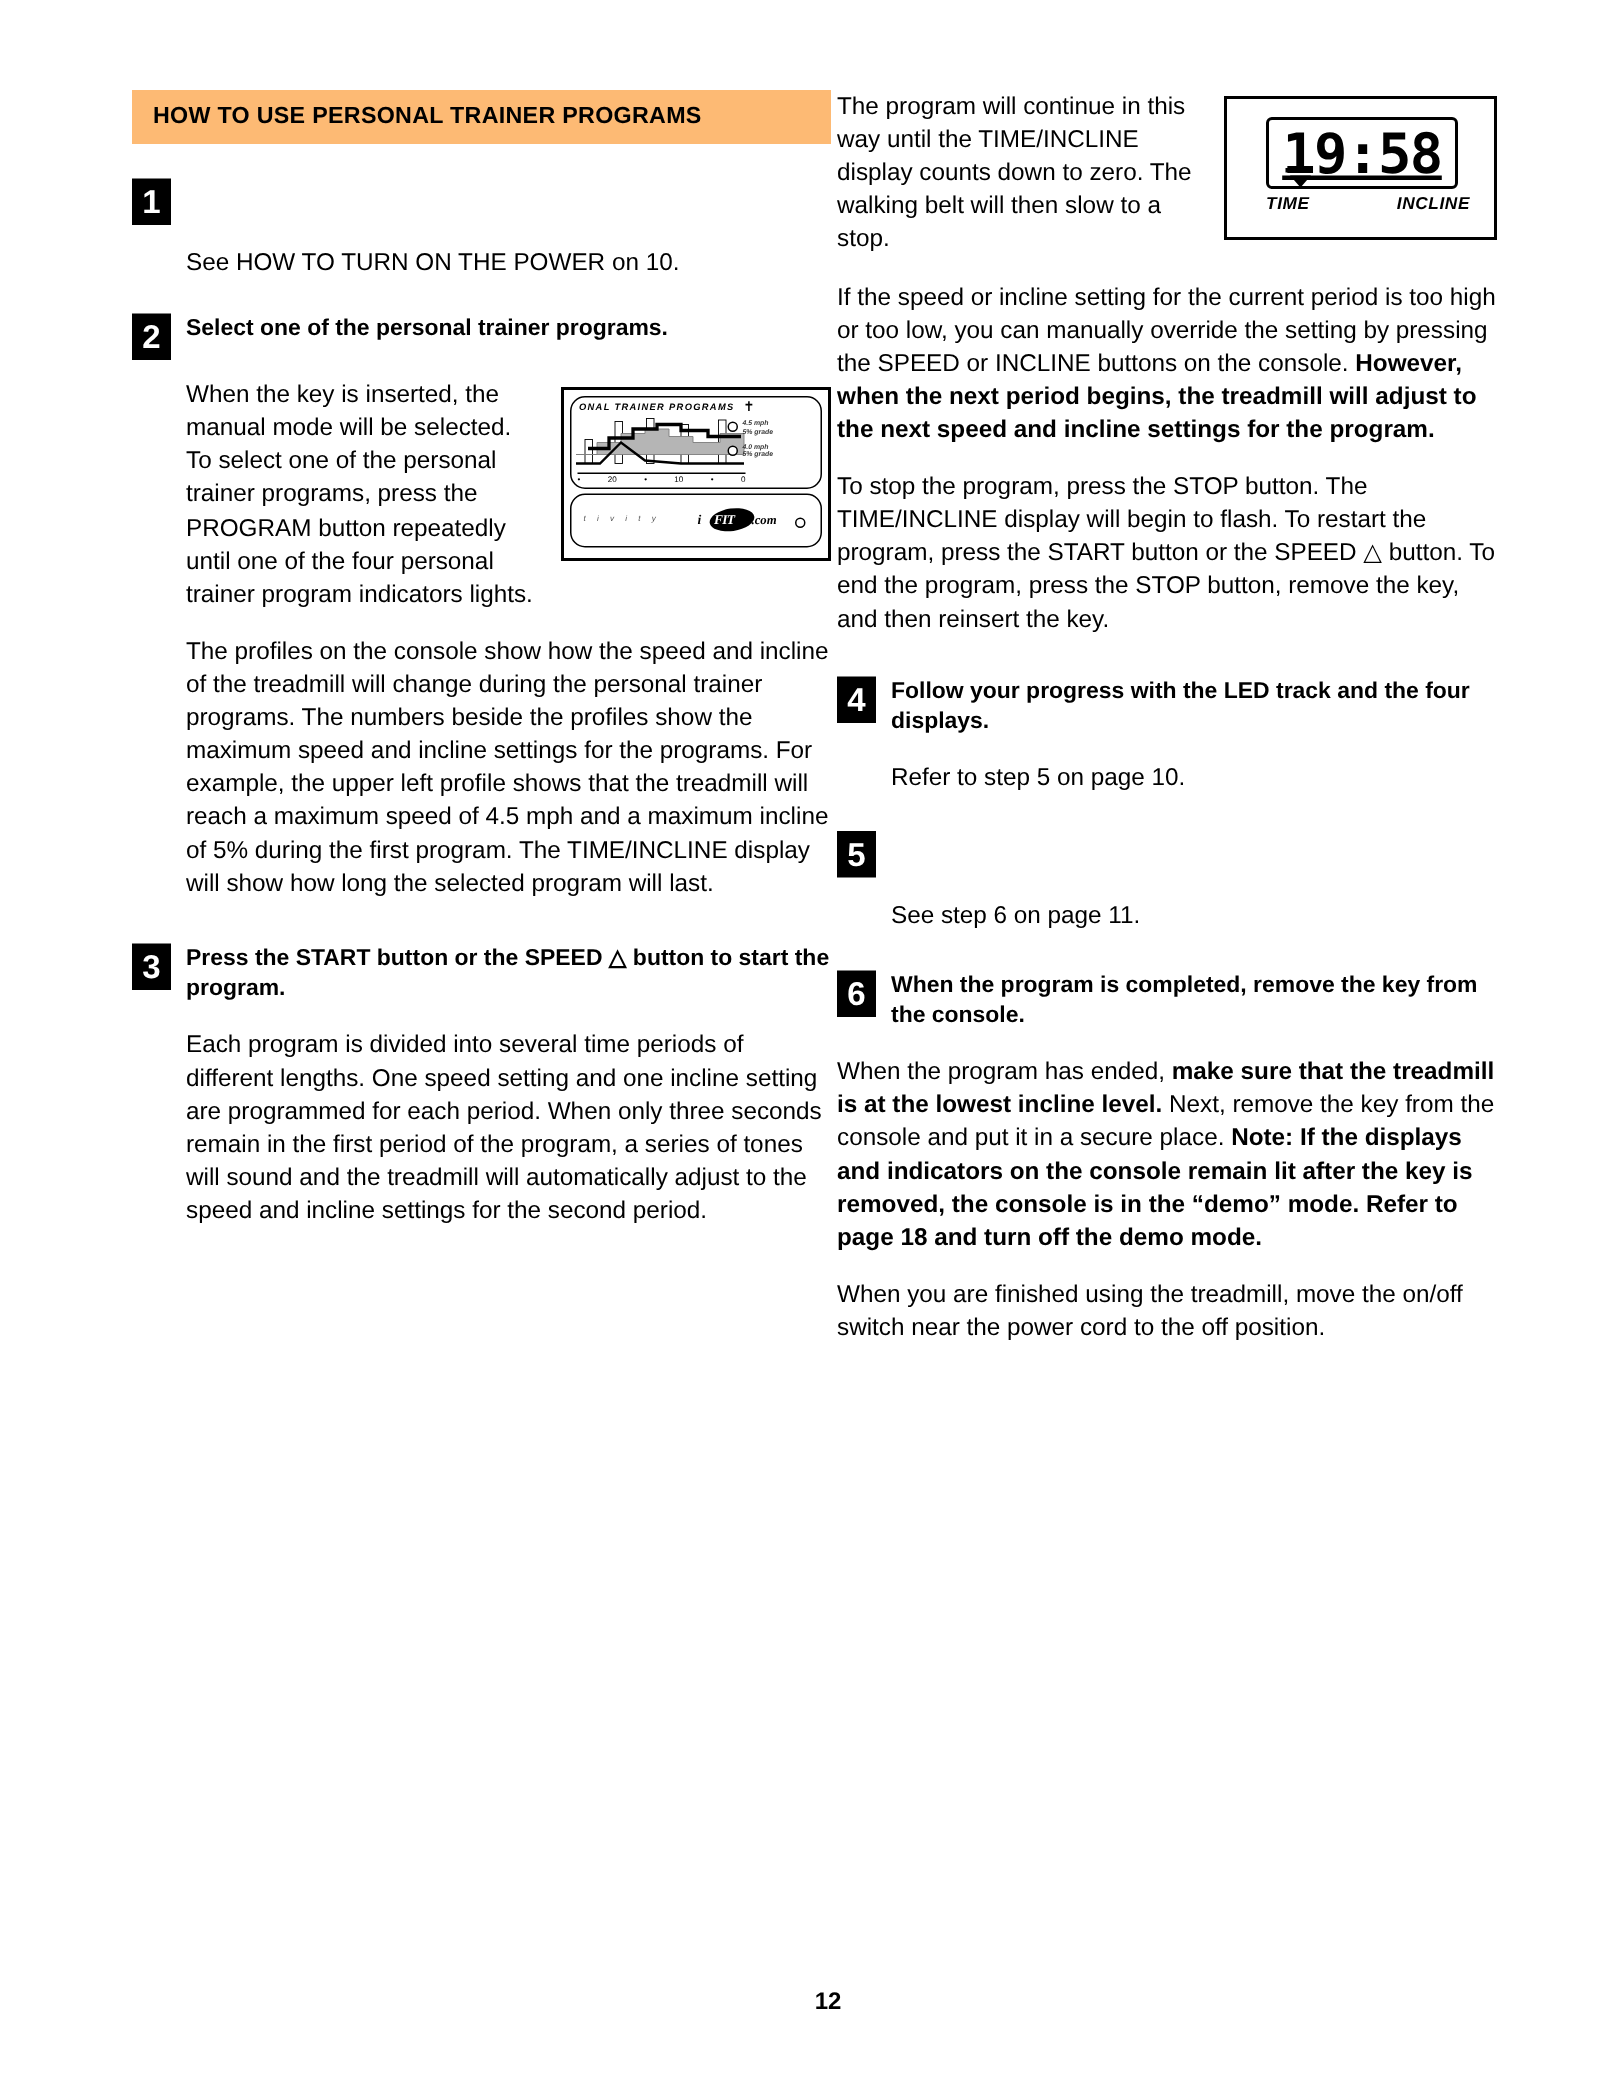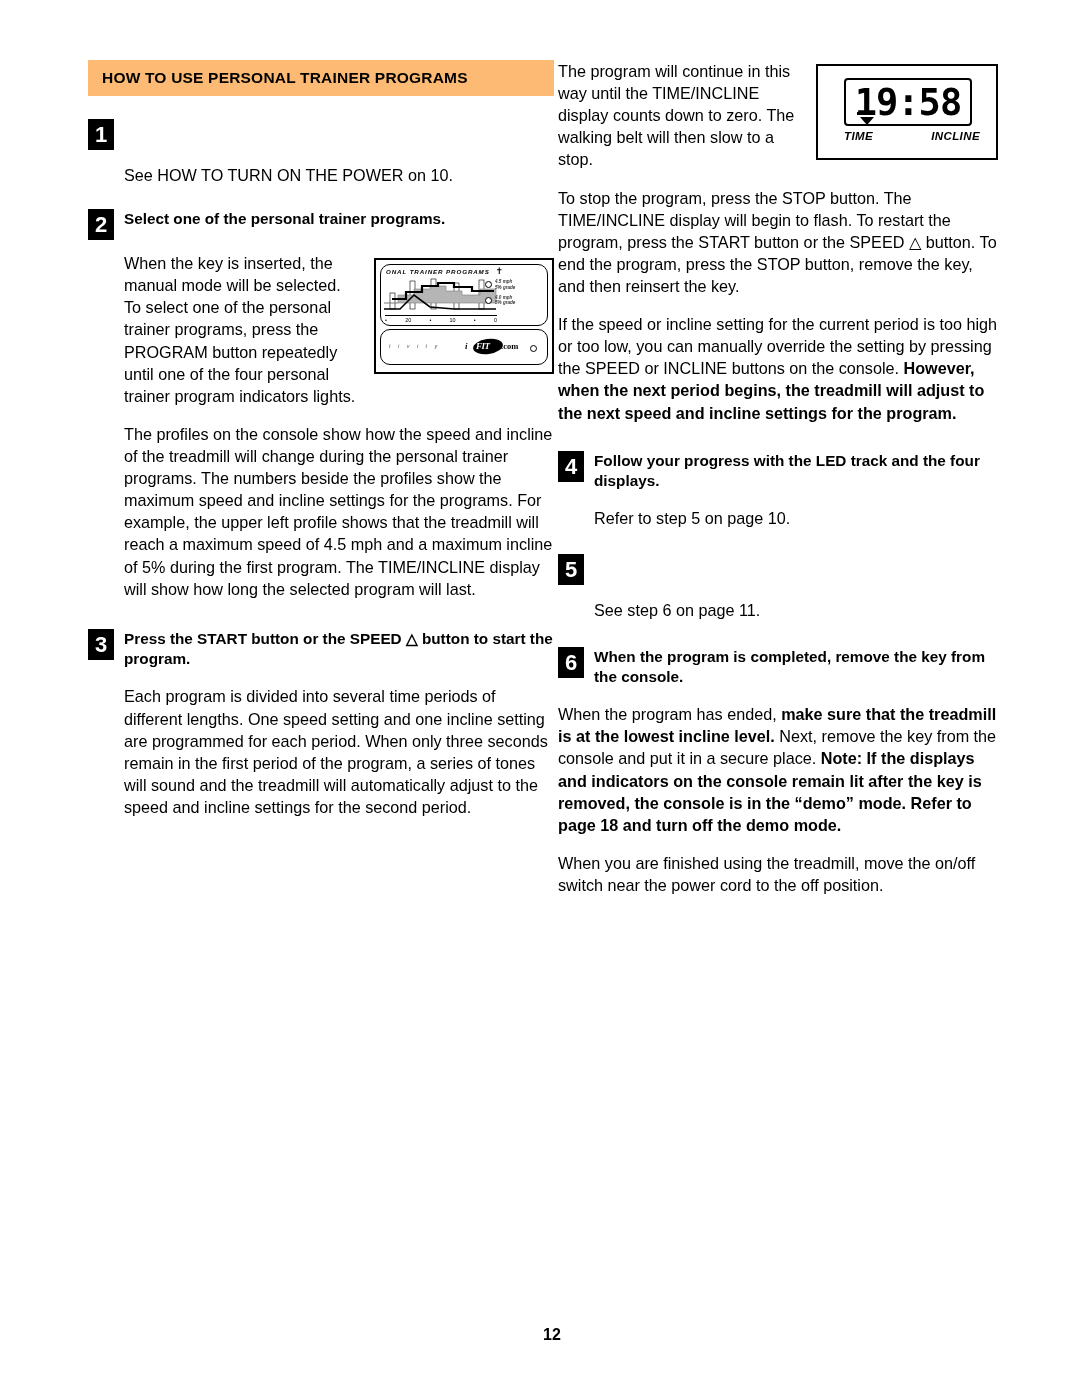--- a/index.html
+++ b/index.html
@@ -198,20 +198,21 @@
     font-style: italic;
     color: #fff;
     font-family: "Liberation Serif", serif;
     letter-spacing: -0.5px;
   }
   .ifit-com {
     position: absolute;
     left: 120px; top: 11px;
     font-size: 8.5px;
     font-weight: bold;
+    font-style: italic;
     font-family: "Liberation Serif", serif;
   }
   .ifit-i {
     position: absolute;
     left: 84px; top: 11px;
     font-size: 9px;
     font-weight: bold;
     font-style: italic;
     font-family: "Liberation Serif", serif;
   }
@@ -247,20 +248,21 @@
   .led-value {
     position: absolute;
     left: 0; right: 0;
     top: 1px;
     text-align: center;
     font-family: "DejaVu Sans Mono", monospace;
     font-size: 37px;
     font-weight: bold;
     letter-spacing: -1px;
     line-height: 44px;
+    text-decoration: underline;
   }
   .led-caret {
     position: absolute;
     left: 14px;
     bottom: -1px;
     width: 0; height: 0;
     border-left: 7px solid transparent;
     border-right: 7px solid transparent;
     border-top: 8px solid #000;
   }
@@ -402,23 +404,23 @@
         </div>
         <div class="led-labels">
           <span>TIME</span>
           <span>INCLINE</span>
         </div>
       </div>
 
       <p class="body" style="margin-top:0;">The program will continue in this way until the TIME/INCLINE display counts down to zero. The walking belt will then slow to a stop.</p>
     </div>
 
+    <p class="body"><span>If the speed or incline setting for the current period is too high or too low, you can manually override the setting by pressing the SPEED or INCLINE buttons on the console. </span><b class="b">However, when the next period begins, the treadmill will adjust to the next speed and incline settings for the program.</b></p>
+
     <p class="body"><span>To stop the program, press the STOP button. The TIME/INCLINE display will begin to flash. To restart the program, press the START button or the SPEED </span><span>△</span><span> button. To end the program, press the STOP button, remove the key, and then reinsert the key.</span></p>
-
-    <p class="body"><span>If the speed or incline setting for the current period is too high or too low, you can manually override the setting by pressing the SPEED or INCLINE buttons on the console. </span><b class="b">However, when the next period begins, the treadmill will adjust to the next speed and incline settings for the program.</b></p>
 
     <div class="step" style="margin-top:26px;">
       <div class="step-badge">4</div>
       <div class="step-title">Follow your progress with the LED track and the four displays.</div>
     </div>
     <p class="body indent">Refer to step 5 on page 10.</p>
 
     <div class="step" style="margin-top:24px;">
       <div class="step-badge">5</div>
     </div>

